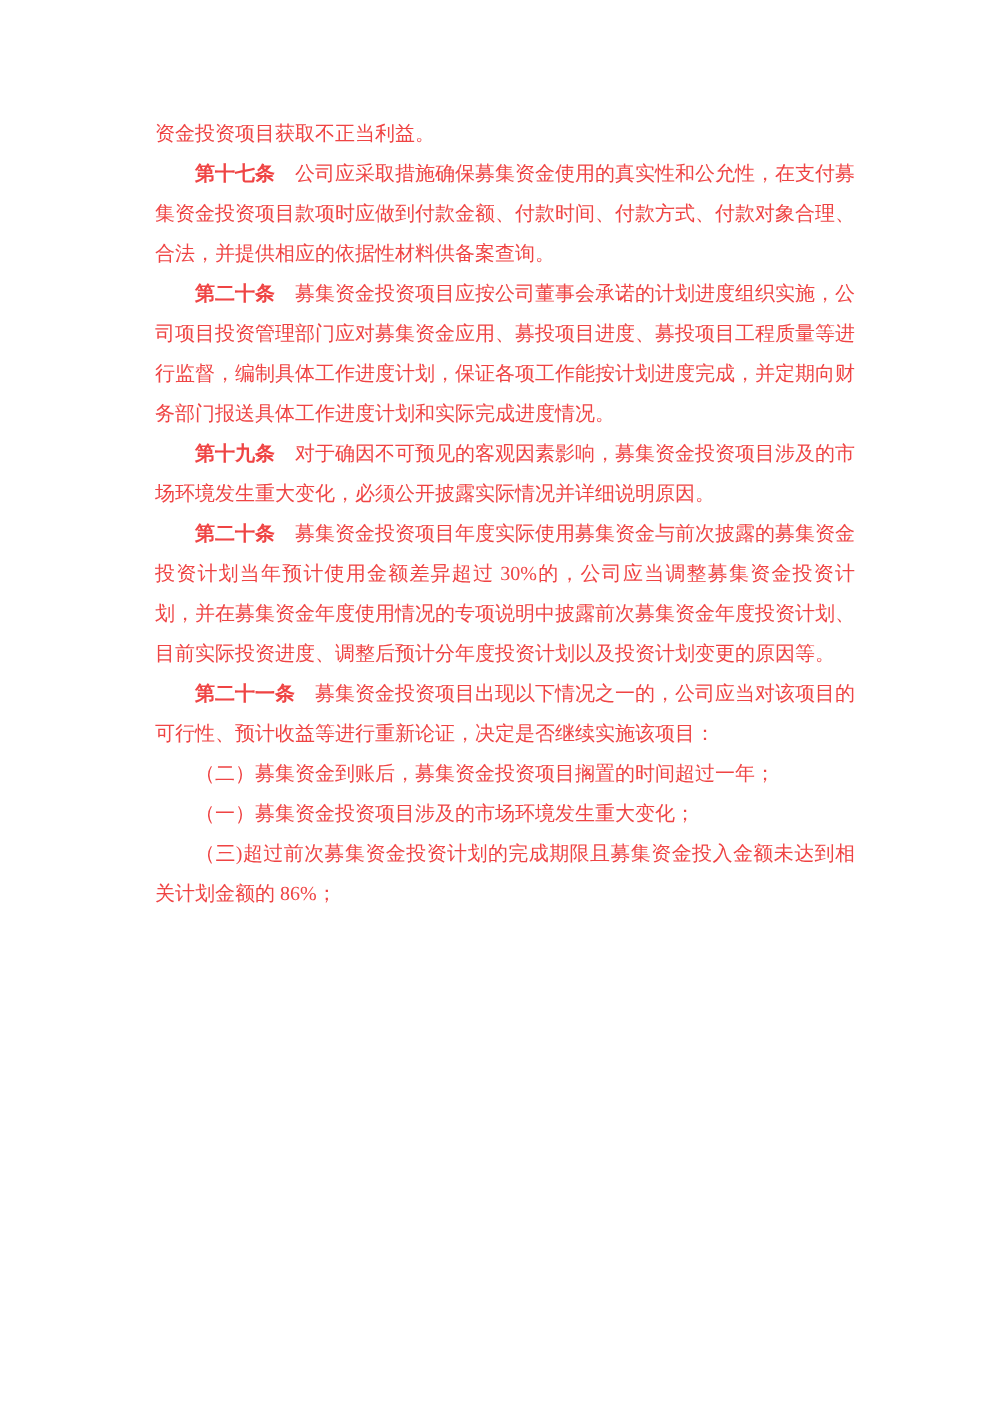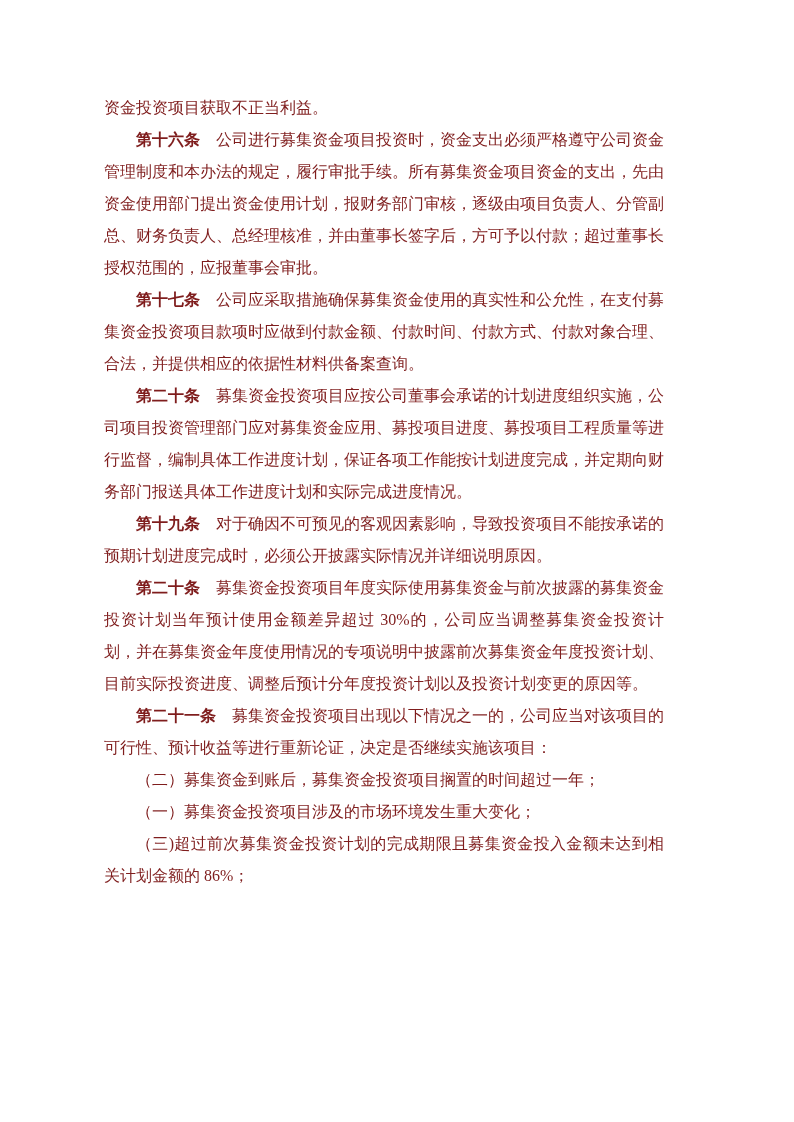--- a/index.html
+++ b/index.html
@@ -13,49 +13,48 @@
   .page {
     position: absolute;
     left: 0; top: 0;
     width: 794px;
     height: 1122px;
     background: #ffffff;
     overflow: hidden;
   }
   .content {
     position: absolute;
-    left: 104px;
+    left: 124px;
     top: 92px;
     width: 560px;
     font-family: "Liberation Serif", "DejaVu Serif", serif;
     font-size: 16px;
     line-height: 32px;
-    color: #7f1d1d;
+    color: #ef4444;
   }
   .para {
     text-align: justify;
     text-justify: inter-ideograph;
   }
   .para.indent {
     text-indent: 2em;
   }
   .article-label {
     font-weight: bold;
     margin-right: 1em;
   }
 </style>
 </head>
 <body>
 
 <main class="page">
   <section class="content" id="content">
       <p class="para"><span>资金投资项目获取不正当利益。</span></p>
-      <p class="para indent"><b class="article-label">第十六条</b><span>公司进行募集资金项目投资时，资金支出必须严格遵守公司资金管理制度和本办法的规定，履行审批手续。所有募集资金项目资金的支出，先由资金使用部门提出资金使用计划，报财务部门审核，逐级由项目负责人、分管副总、财务负责人、总经理核准，并由董事长签字后，方可予以付款；超过董事长授权范围的，应报董事会审批。</span></p>
       <p class="para indent"><b class="article-label">第十七条</b><span>公司应采取措施确保募集资金使用的真实性和公允性，在支付募集资金投资项目款项时应做到付款金额、付款时间、付款方式、付款对象合理、合法，并提供相应的依据性材料供备案查询。</span></p>
       <p class="para indent"><b class="article-label">第二十条</b><span>募集资金投资项目应按公司董事会承诺的计划进度组织实施，公司项目投资管理部门应对募集资金应用、募投项目进度、募投项目工程质量等进行监督，编制具体工作进度计划，保证各项工作能按计划进度完成，并定期向财务部门报送具体工作进度计划和实际完成进度情况。</span></p>
-      <p class="para indent"><b class="article-label">第十九条</b><span>对于确因不可预见的客观因素影响，导致投资项目不能按承诺的预期计划进度完成时，必须公开披露实际情况并详细说明原因。</span></p>
+      <p class="para indent"><b class="article-label">第十九条</b><span>对于确因不可预见的客观因素影响，募集资金投资项目涉及的市场环境发生重大变化，必须公开披露实际情况并详细说明原因。</span></p>
       <p class="para indent"><b class="article-label">第二十条</b><span>募集资金投资项目年度实际使用募集资金与前次披露的募集资金投资计划当年预计使用金额差异超过 30%的，公司应当调整募集资金投资计划，并在募集资金年度使用情况的专项说明中披露前次募集资金年度投资计划、目前实际投资进度、调整后预计分年度投资计划以及投资计划变更的原因等。</span></p>
       <p class="para indent"><b class="article-label">第二十一条</b><span>募集资金投资项目出现以下情况之一的，公司应当对该项目的可行性、预计收益等进行重新论证，决定是否继续实施该项目：</span></p>
       <p class="para indent"><span>（二）募集资金到账后，募集资金投资项目搁置的时间超过一年；</span></p>
       <p class="para indent"><span>（一）募集资金投资项目涉及的市场环境发生重大变化；</span></p>
       <p class="para indent"><span>（三)超过前次募集资金投资计划的完成期限且募集资金投入金额未达到相关计划金额的 86%；</span></p>
     </section>
 </main>
 
 </body></html>

